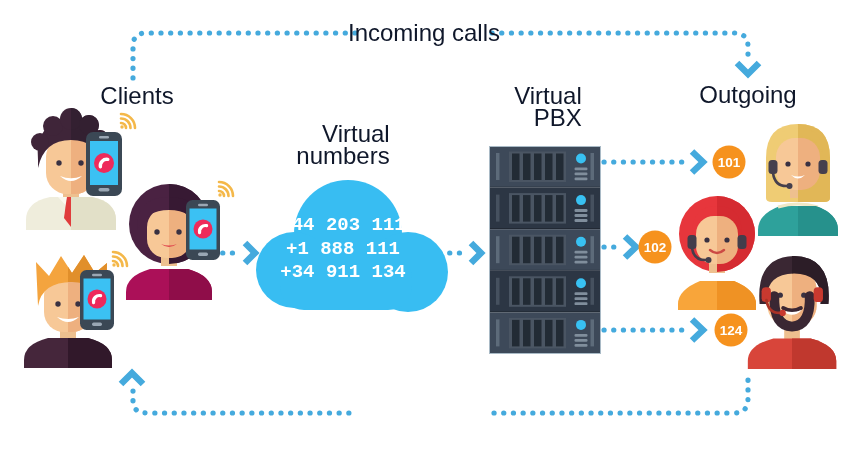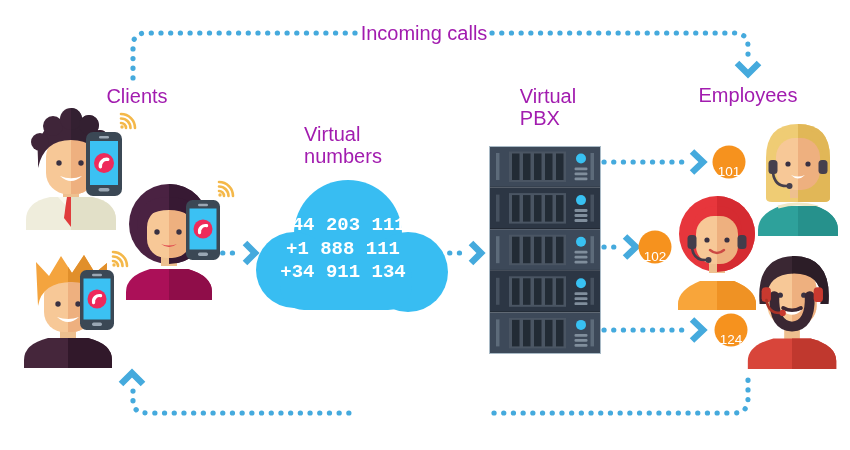--- a/index.html
+++ b/index.html
@@ -1,26 +1,26 @@
 <!DOCTYPE html>
 <html><head>
 <meta charset="utf-8">
 <style>
   html,body{margin:0;padding:0;background:#fff;}
   .stage{position:relative;width:850px;height:450px;background:#ffffff;overflow:hidden;
          font-family:"Liberation Sans",sans-serif;}
   .lines{position:absolute;left:0;top:0;z-index:1;}
   .fig{position:absolute;z-index:2;}
   .lbl{position:absolute;z-index:3;transform:translate(-50%,-50%);
-       font-size:20px;color:#a21caf;white-space:nowrap;text-align:left;line-height:22px;}
+       font-size:24px;color:#0f172a;white-space:nowrap;text-align:right;line-height:22px;}
   .cloud-numbers{position:absolute;z-index:3;left:343px;top:249px;transform:translate(-50%,-50%);
        width:170px;font-size:19px;font-weight:bold;color:#fff;line-height:23.5px;text-align:center;font-family:Liberation Mono, monospace;}
   .badge{position:absolute;z-index:3;width:33px;height:33px;border-radius:50%;
-       background:#f6921e;color:#fff;font-size:13.5px;font-weight:normal;
-       display:flex;align-items:flex-end;justify-content:center;transform:translate(-50%,-50%);}
+       background:#f6921e;color:#fff;font-size:13.5px;font-weight:bold;
+       display:flex;align-items:center;justify-content:center;transform:translate(-50%,-50%);}
 </style>
 </head>
 <body>
 
 <div class="stage">
 
   <svg class="lines" width="850" height="450" viewBox="0 0 850 450">
     <g fill="none" stroke="#45aadd">
       <g stroke-width="5.2" stroke-linecap="round" stroke-dasharray="0.1 9.6">
         <path d="M133 78 L133 46 Q133 33 146 33 L357 33"></path>
@@ -353,15 +353,15 @@
   <div class="lbl" style="left:424px;top:33px">Incoming calls</div>
   <div class="lbl" style="left:137px;top:96px">Clients</div>
   <div class="lbl" style="left:343px;top:145px">
     <div>Virtual</div>
     <div>numbers</div>
   </div>
   <div class="lbl" style="left:548px;top:107px">
     <div>Virtual</div>
     <div>PBX</div>
   </div>
-  <div class="lbl" style="left:748px;top:95px">Employees</div>
+  <div class="lbl" style="left:748px;top:95px">Outgoing</div>
 
 </div>
 
 </body></html>

